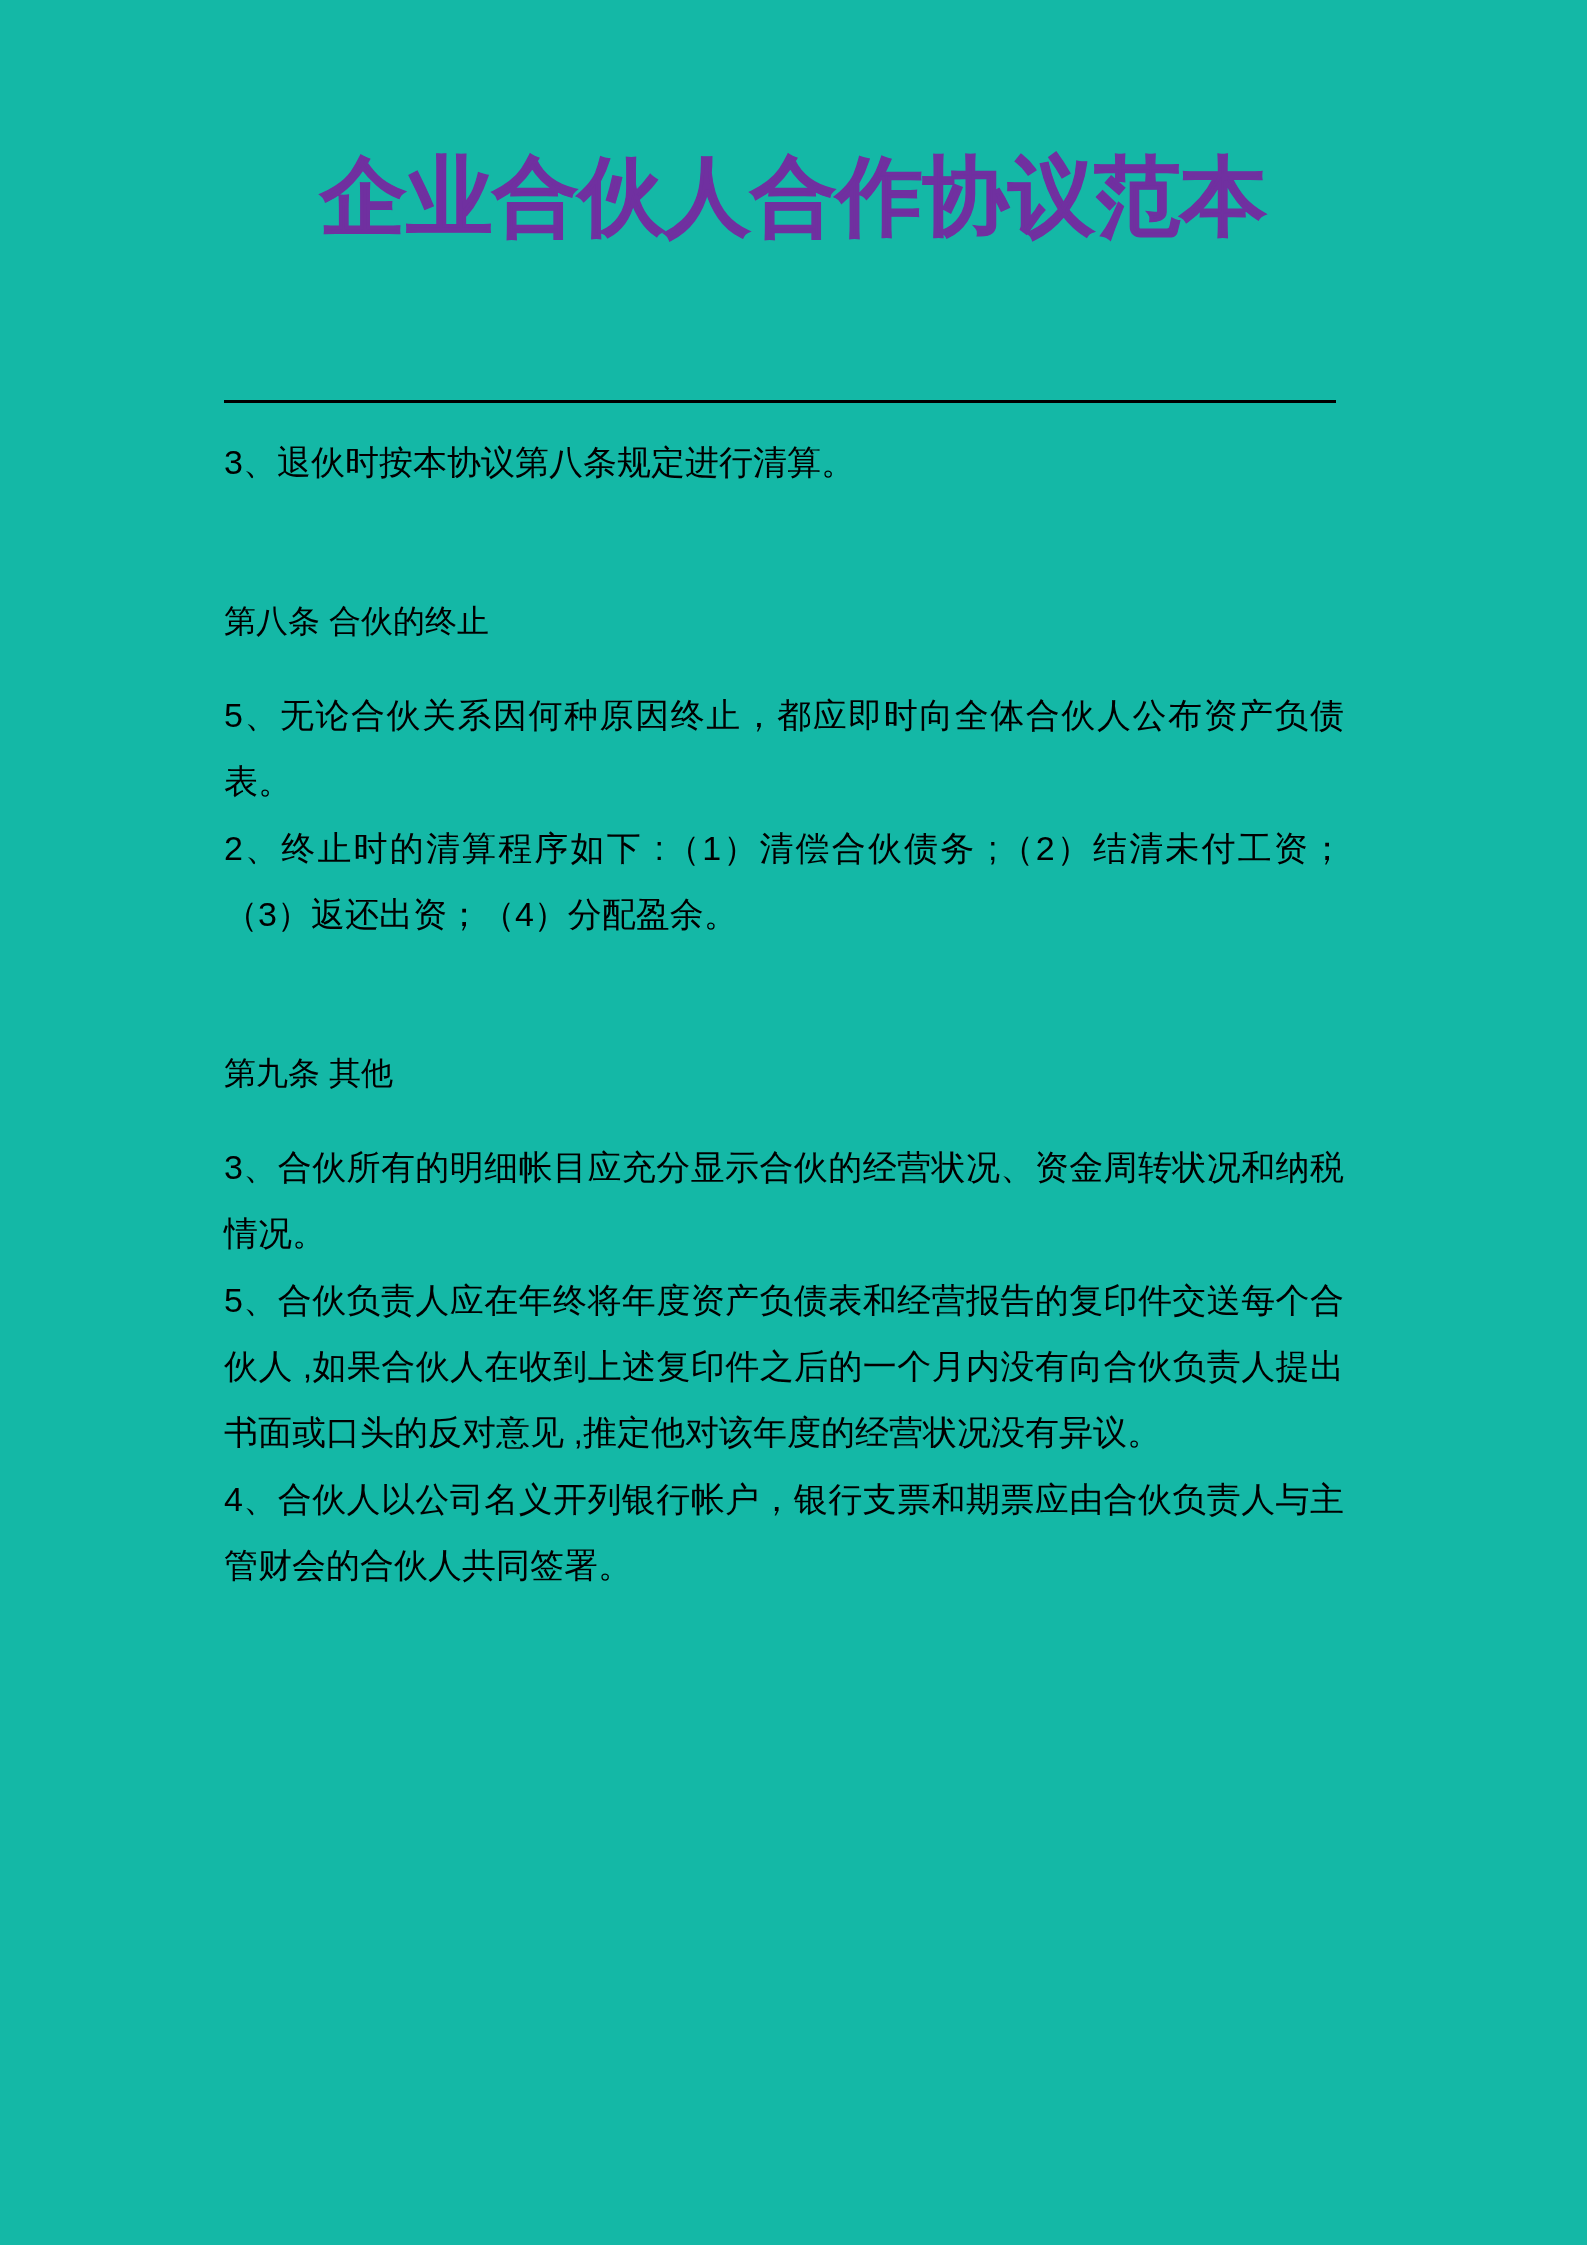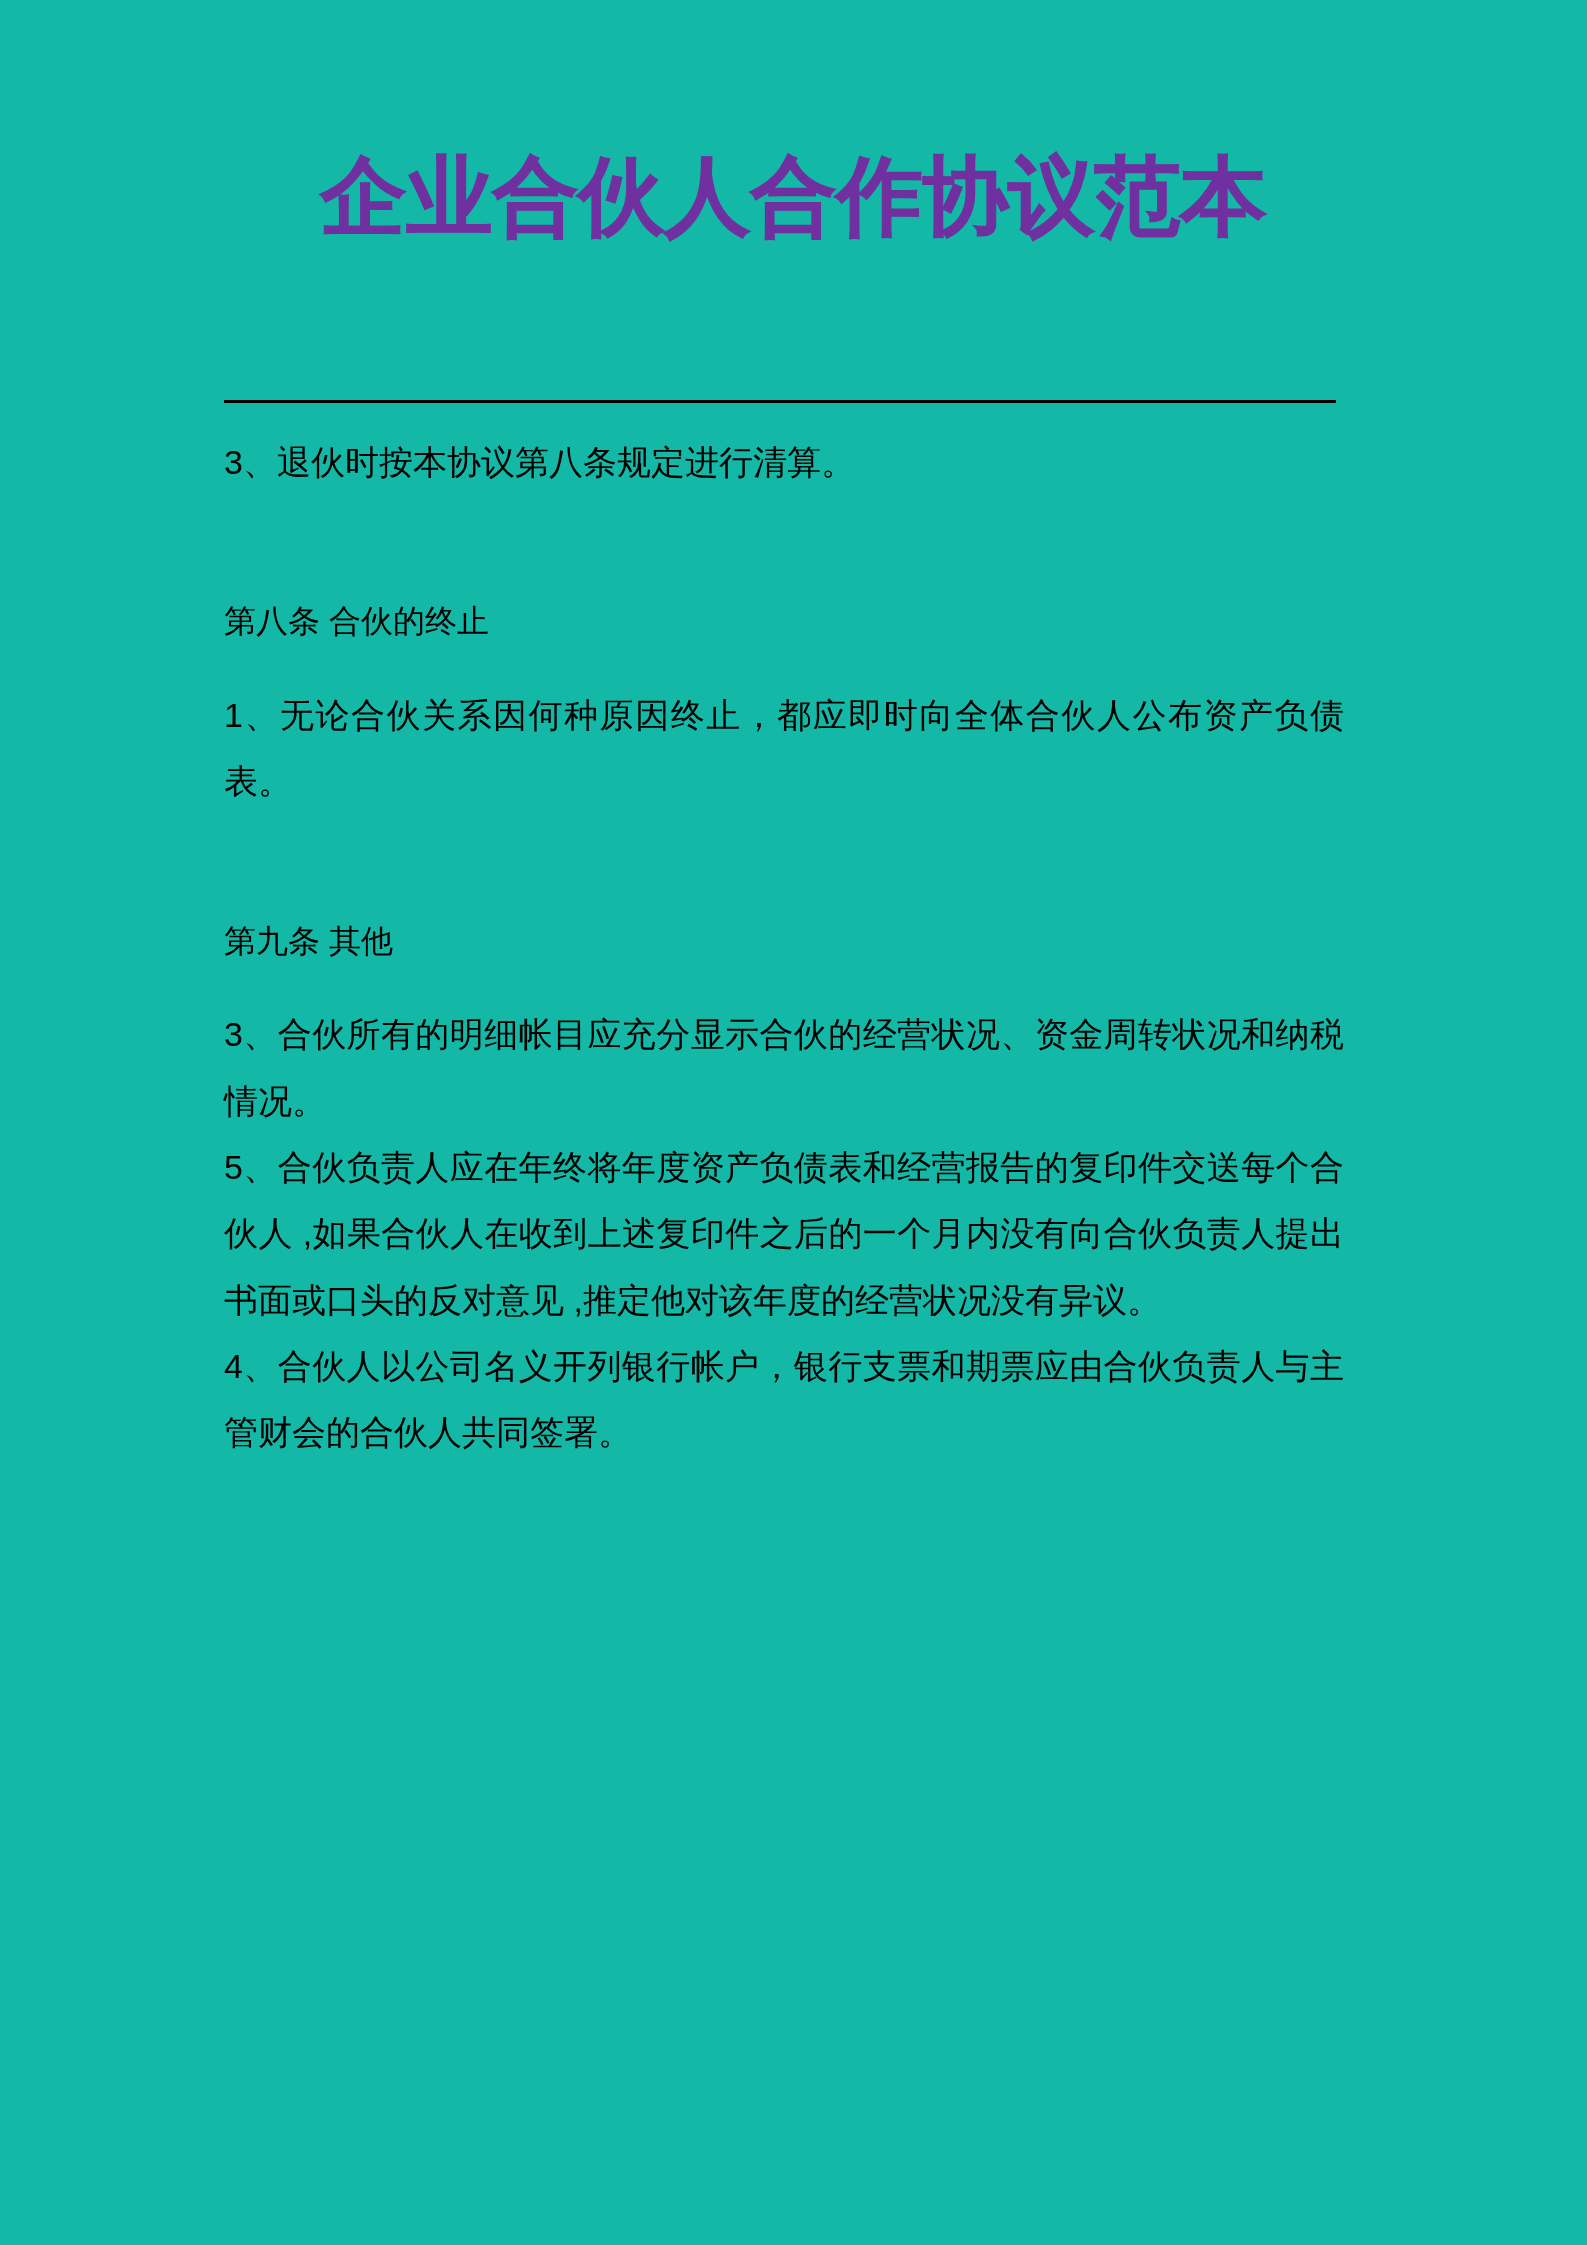--- a/index.html
+++ b/index.html
@@ -77,22 +77,23 @@
     <hr class="hrule">
 
     <p class="para">3、退伙时按本协议第八条规定进行清算。</p>
 
     <div class="spacer-lg"></div>
 
     <p class="heading">第八条  合伙的终止</p>
 
     <div class="spacer-sm"></div>
 
-    <p class="para">1、无论合伙关系因何种原因终止，都应即时向全体合伙人公布资产负债表。</p>
+    <p class="para">5、无论合伙关系因何种原因终止，都应即时向全体合伙人公布资产负债表。</p>
 
+    <p class="para">2、终止时的清算程序如下 :（1）清偿合伙债务 ;（2）结清未付工资；（3）返还出资；（4）分配盈余。</p>
 
     <div class="spacer-lg"></div>
 
     <p class="heading">第九条  其他</p>
 
     <div class="spacer-sm"></div>
 
 
     <p class="para">3、合伙所有的明细帐目应充分显示合伙的经营状况、资金周转状况和纳税情况。</p>
 

